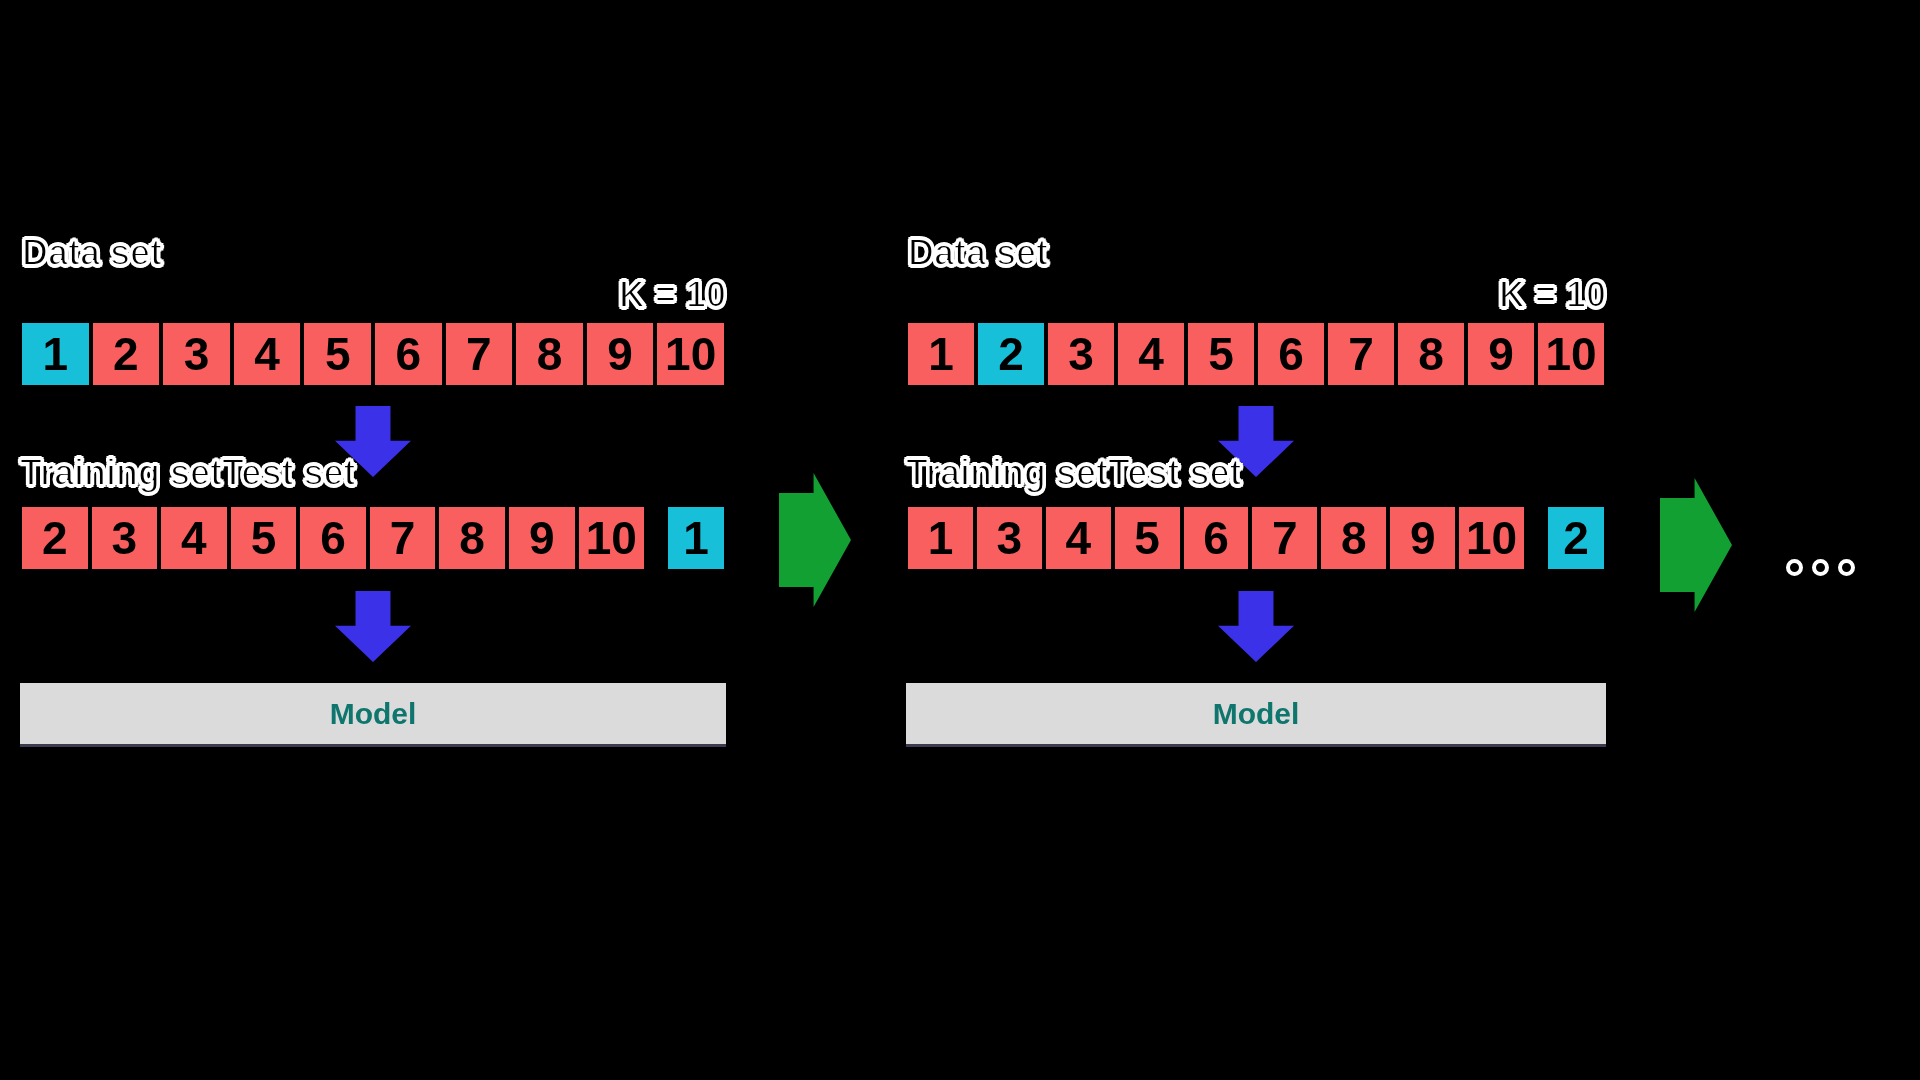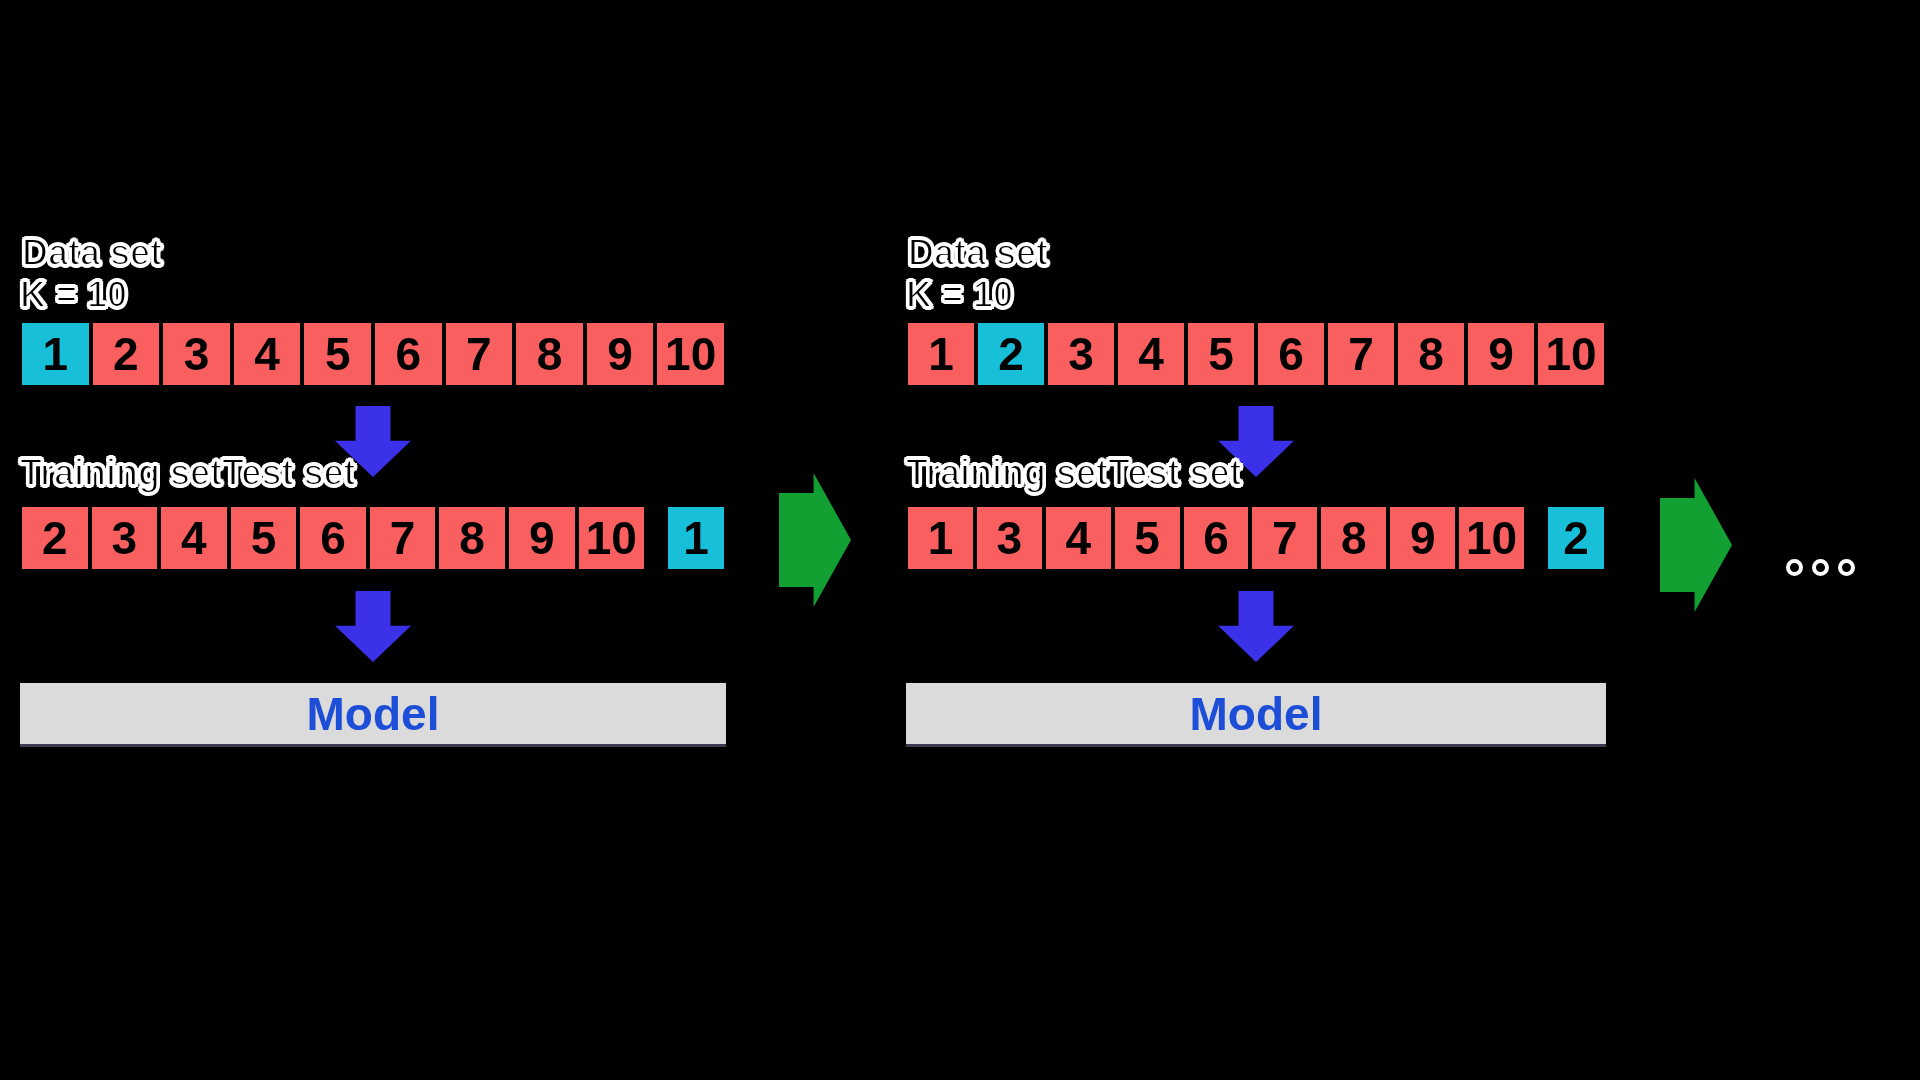--- a/index.html
+++ b/index.html
@@ -16,21 +16,21 @@
     font-size:36px;font-weight:700;color:#000;line-height:1.1;
     -webkit-text-stroke:2.2px var(--outline,#fff);
     text-shadow:
       -2px -2px 0 var(--outline,#fff), 2px -2px 0 var(--outline,#fff),
       -2px  2px 0 var(--outline,#fff), 2px  2px 0 var(--outline,#fff),
        0 -2.6px 0 var(--outline,#fff), 0 2.6px 0 var(--outline,#fff),
       -2.6px 0 0 var(--outline,#fff), 2.6px 0 0 var(--outline,#fff);
     white-space:nowrap;
   }
   .dataset-label{position:absolute;top:0;left:2px;}
-  .k-label{position:absolute;top:42px;left:0;width:100%;text-align:left;}
+  .k-label{position:absolute;top:42px;left:0;width:100%;text-align:right;}
 
   .fold-row{position:absolute;left:0;width:100%;display:flex;}
   .data-row{top:88px;height:66px;}
   .training-row{top:272px;height:66px;}
   .fold{
     flex:1 1 0;background:var(--fold,#fa5f5f);border:2px solid #000;
     display:flex;align-items:center;justify-content:center;
     font-size:46px;font-weight:700;color:var(--num,#000);
     box-sizing:border-box;
   }
@@ -47,21 +47,21 @@
     width:76px;height:71px;background:var(--blue,#3b31e8);
     clip-path:polygon(27% 0,73% 0,73% 49%,100% 49%,50% 100%,0 49%,27% 49%);
   }
   .arrow-1{top:173px;}
   .arrow-2{top:358px;}
 
   .model-box{
     position:absolute;top:450px;left:0;width:100%;height:64px;
     background:var(--model,#dbdbdb);border-bottom:3px solid #3c3c50;
     display:flex;align-items:center;justify-content:center;
-    font-size:46px;font-weight:700;color:#1d4ed8;box-sizing:border-box;
+    font-size:30px;font-weight:700;color:#0f766e;box-sizing:border-box;
   }
 
   .next-arrow{
     position:absolute;width:72px;height:134px;background:var(--green,#12a033);
     clip-path:polygon(0 15%,48% 15%,48% 0,100% 50%,48% 100%,48% 85%,0 85%);
   }
   .next-arrow-1{left:779px;top:473px;}
   .next-arrow-2{left:1660px;top:478px;}
 
   .ellipsis{position:absolute;left:1786px;top:559px;display:flex;gap:9px;}

